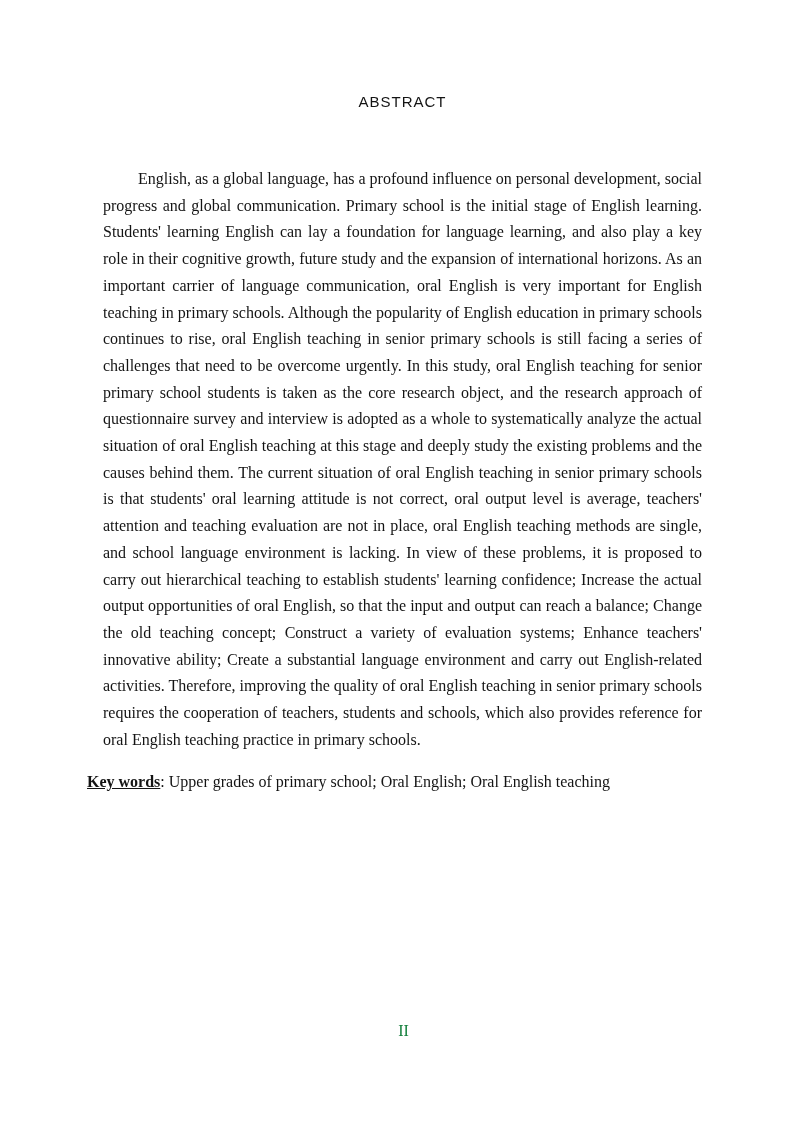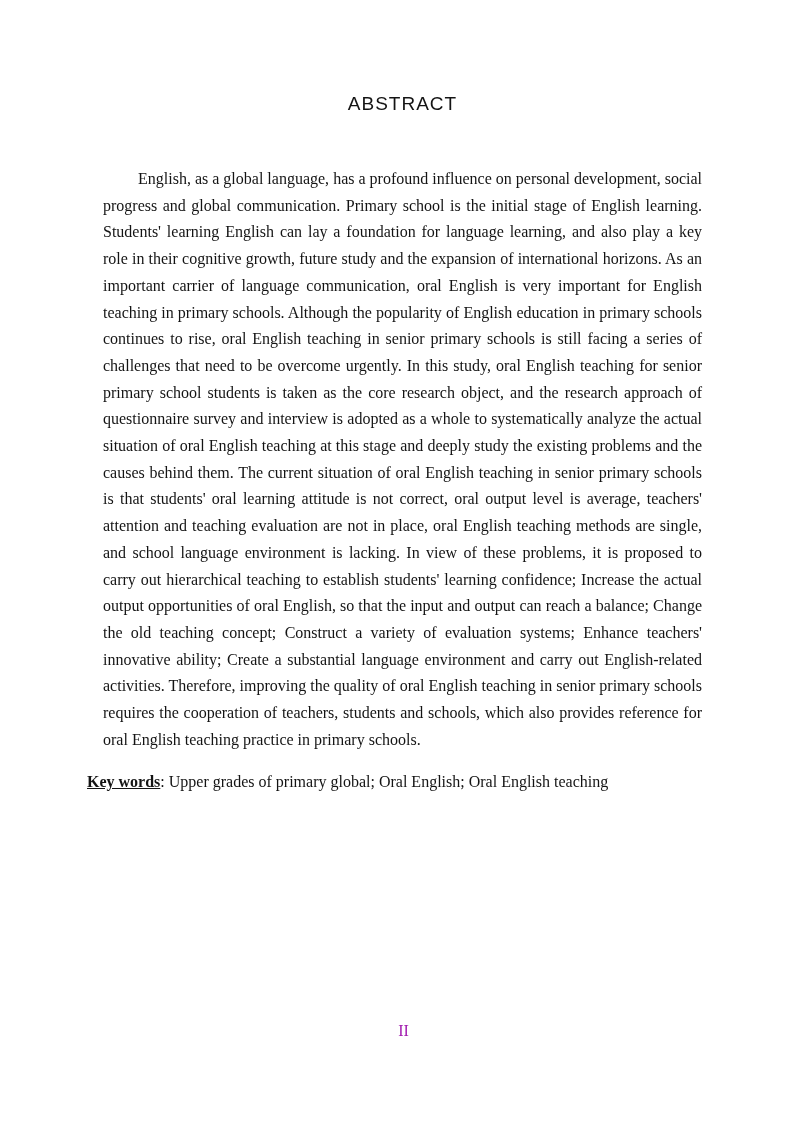--- a/index.html
+++ b/index.html
@@ -16,21 +16,21 @@
     overflow: hidden;
   }
   .title {
     position: absolute;
     top: 93px;
     left: 87px;
     right: 75px;
     margin: 0;
     text-align: center;
     font-family: "Liberation Sans", sans-serif;
-    font-size: 19px;
+    font-size: 15px;
     font-weight: 400;
     letter-spacing: 1px;
     color: #141414;
   }
   .content {
     position: absolute;
     top: 150px;
     left: 87px;
     right: 75px;
   }
@@ -56,33 +56,33 @@
     text-decoration: underline;
   }
   .page-number {
     position: absolute;
     top: 1022px;
     left: 87px;
     right: 73px;
     text-align: center;
     font-family: "Liberation Serif", serif;
     font-size: 16px;
-    color: #a21caf;
+    color: #15803d;
   }
 </style>
 </head>
 <body>
 
 <div class="page">
 
   <h1 class="title">ABSTRACT</h1>
 
   <div class="content">
 
     <p class="body-text">English, as a global language, has a profound influence on personal development, social progress and global communication. Primary school is the initial stage of English learning. Students' learning English can lay a foundation for language learning, and also play a key role in their cognitive growth, future study and the expansion of international horizons. As an important carrier of language communication, oral English is very important for English teaching in primary schools. Although the popularity of English education in primary schools continues to rise, oral English teaching in senior primary schools is still facing a series of challenges that need to be overcome urgently. In this study, oral English teaching for senior primary school students is taken as the core research object, and the research approach of questionnaire survey and interview is adopted as a whole to systematically analyze the actual situation of oral English teaching at this stage and deeply study the existing problems and the causes behind them. The current situation of oral English teaching in senior primary schools is that students' oral learning attitude is not correct, oral output level is average, teachers' attention and teaching evaluation are not in place, oral English teaching methods are single, and school language environment is lacking. In view of these problems, it is proposed to carry out hierarchical teaching to establish students' learning confidence; Increase the actual output opportunities of oral English, so that the input and output can reach a balance; Change the old teaching concept; Construct a variety of evaluation systems; Enhance teachers' innovative ability; Create a substantial language environment and carry out English-related activities. Therefore, improving the quality of oral English teaching in senior primary schools requires the cooperation of teachers, students and schools, which also provides reference for oral English teaching practice in primary schools.</p>
 
-    <p class="keywords"><span class="kw-label">Key words</span><span>: Upper grades of primary global; Oral English; Oral English teaching</span></p>
+    <p class="keywords"><span class="kw-label">Key words</span><span>: Upper grades of primary school; Oral English; Oral English teaching</span></p>
 
   </div>
 
   <div class="page-number">II</div>
 
 </div>
 
 </body></html>

